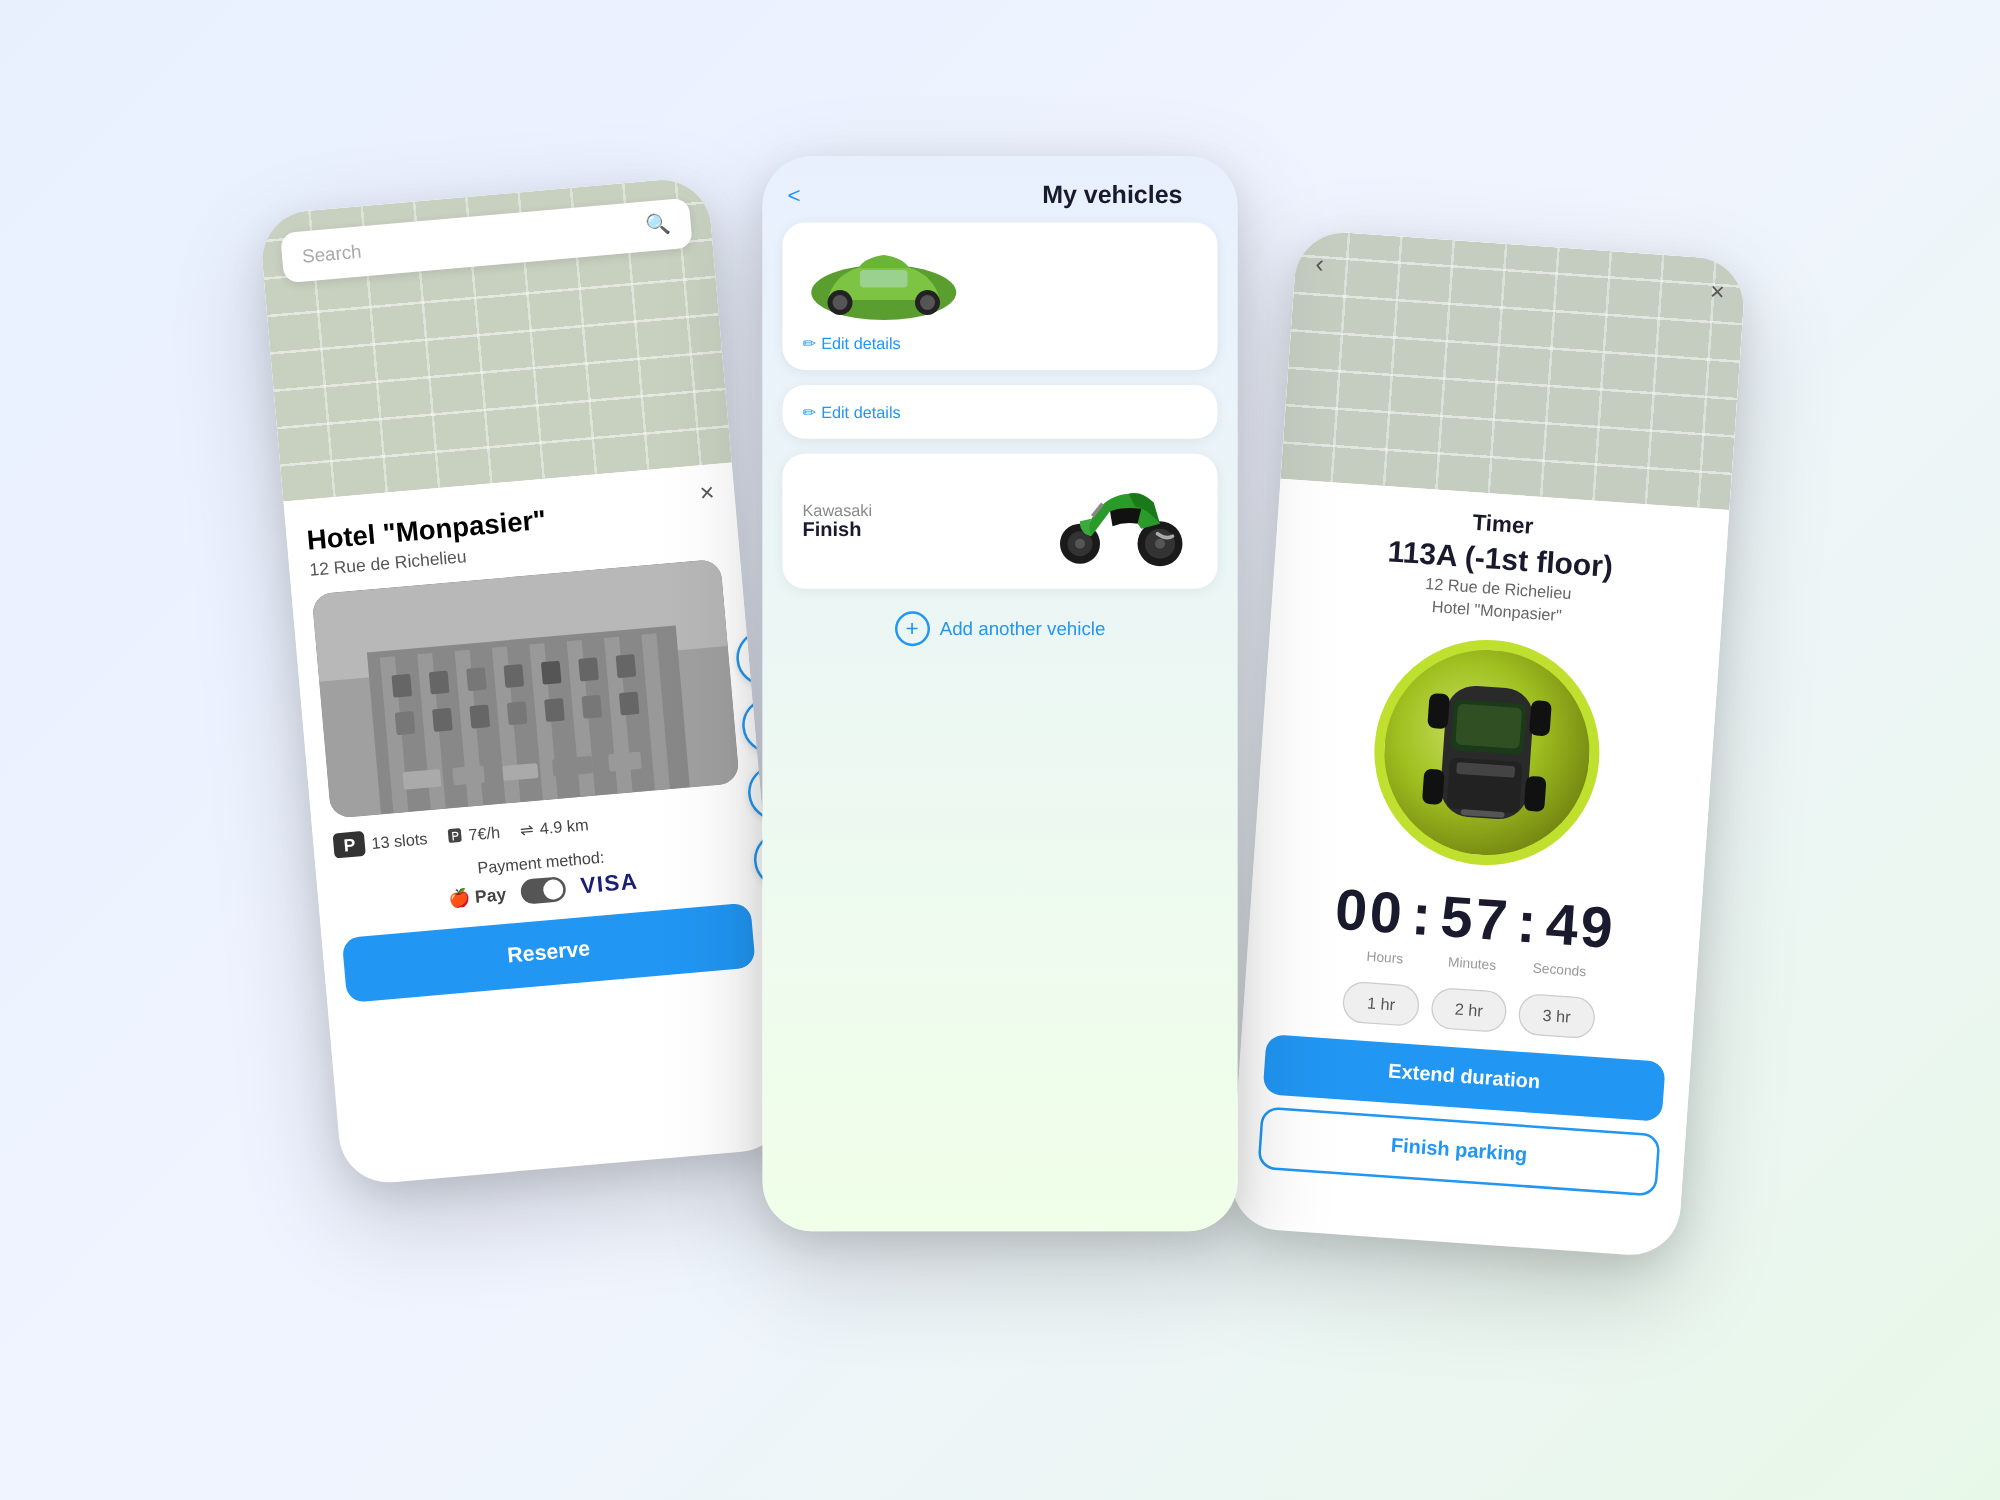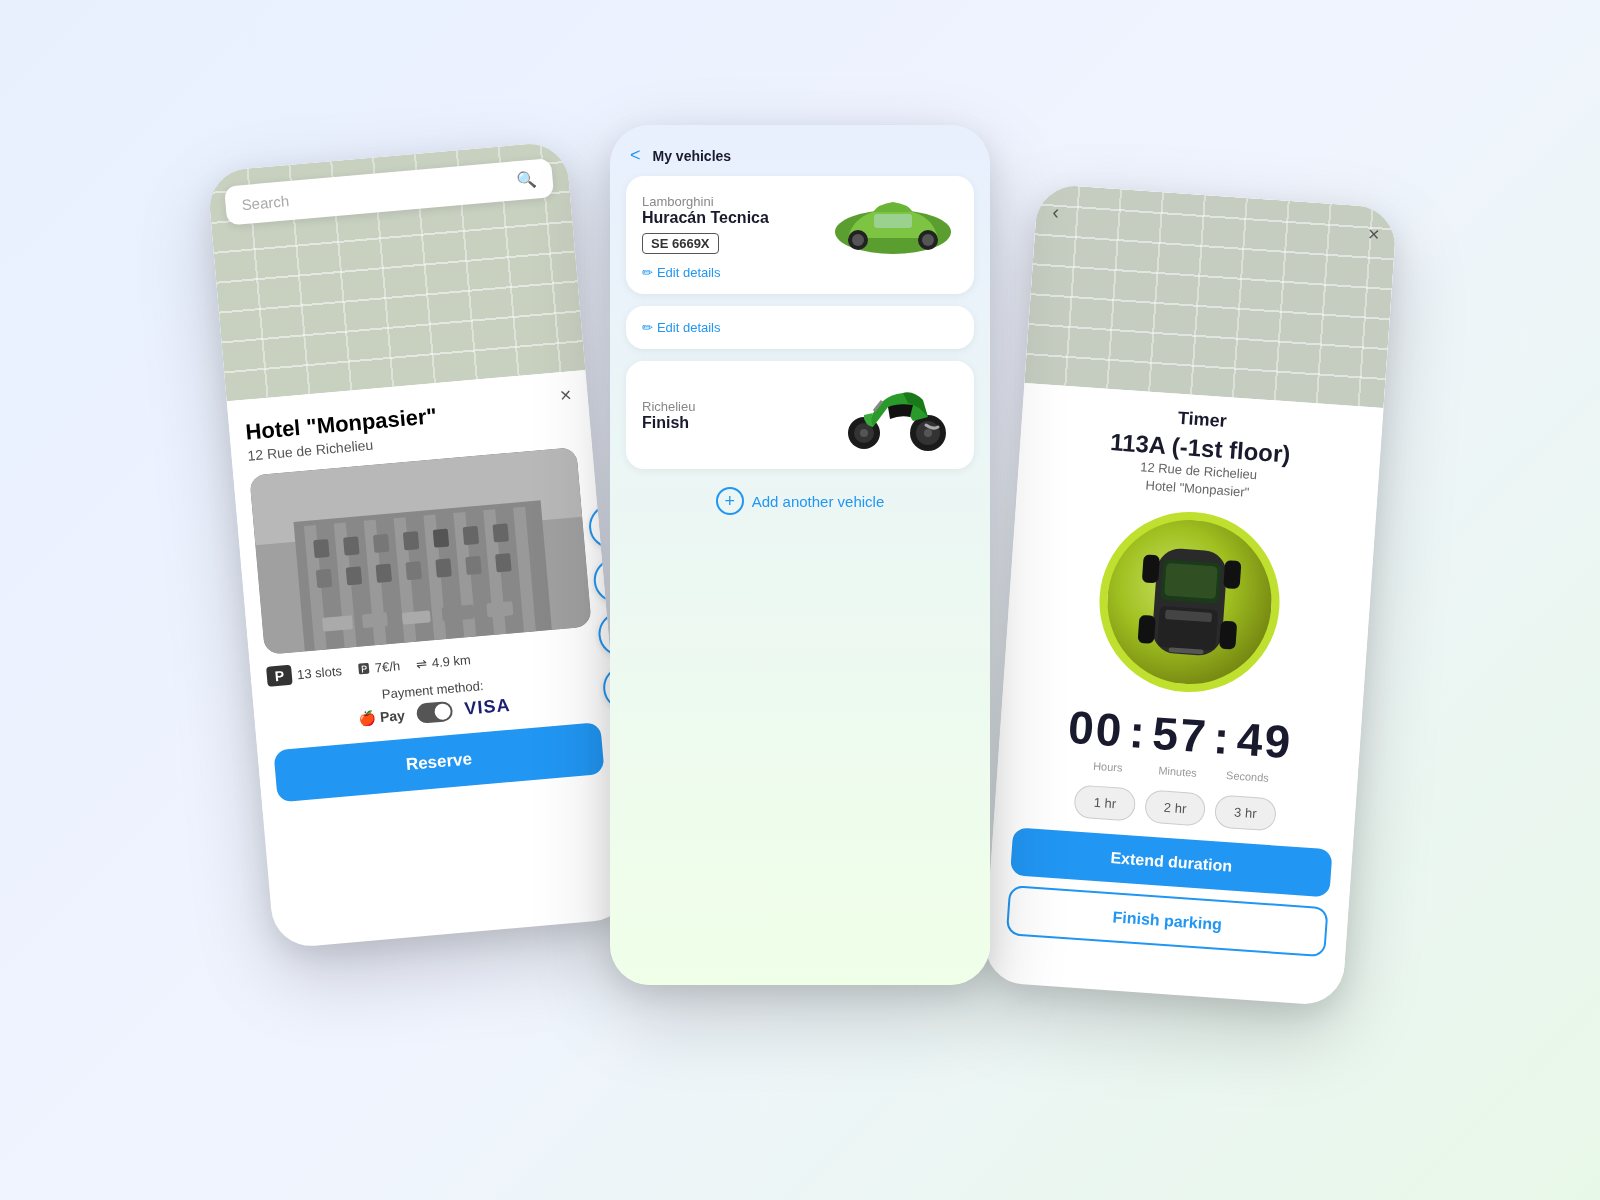--- a/index.html
+++ b/index.html
@@ -272,25 +272,25 @@
     }
 
     .back-btn {
       font-size: 18px;
       color: #2196F3;
       cursor: pointer;
       margin-right: 12px;
     }
 
     .screen-title {
-      font-size: 14px;
+      font-size: 20px;
       font-weight: 600;
       color: #1a1a2e;
       flex: 1;
-      text-align: left;
+      text-align: right;
       margin-right: 24px;
     }
 
     .vehicles-list {
       padding: 0 16px;
       display: flex;
       flex-direction: column;
       gap: 12px;
     }
 
@@ -653,25 +653,20 @@
   <div class="phone phone-middle">
     <div class="header">
       <span class="back-btn">&lt;</span>
       <span class="screen-title">My vehicles</span>
     </div>
 
     <div class="vehicles-list">
 
       <div class="vehicle-card">
         <div class="vehicle-row">
-          <div class="vehicle-info">
-            <div class="vehicle-make">Lamborghini</div>
-            <div class="vehicle-model">Huracán Tecnica</div>
-            <div class="plate-badge">SE 6669X</div>
-          </div>
           <div class="car-image-box">
             <svg viewBox="0 0 130 70" width="130" height="70" xmlns="http://www.w3.org/2000/svg">
               <ellipse cx="65" cy="42" rx="58" ry="22" fill="#5a9e30"></ellipse>
               <path d="M20 48 Q25 28 45 22 L85 22 Q105 28 110 48 Z" fill="#7dc443"></path>
               <path d="M45 22 Q50 14 65 12 Q80 14 85 22 Z" fill="#6ab536"></path>
               <ellipse cx="30" cy="50" rx="10" ry="10" fill="#222"></ellipse>
               <ellipse cx="30" cy="50" rx="6" ry="6" fill="#555"></ellipse>
               <ellipse cx="100" cy="50" rx="10" ry="10" fill="#222"></ellipse>
               <ellipse cx="100" cy="50" rx="6" ry="6" fill="#555"></ellipse>
               <rect x="46" y="24" width="38" height="14" rx="3" fill="rgba(200,230,255,0.4)"></rect>
@@ -687,21 +682,21 @@
       <div class="vehicle-card">
         <div class="edit-link">
           <span>✏</span>
           <span>Edit details</span>
         </div>
       </div>
 
       <div class="vehicle-card">
         <div class="vehicle-row">
           <div class="vehicle-info">
-            <div class="vehicle-make">Richelieu</div>
+            <div class="vehicle-make">Kawasaki</div>
             <div class="vehicle-model">Finish</div>
           </div>
           <div class="car-image-box" style="width:120px; height:80px;">
             <svg viewBox="0 0 120 80" width="120" height="80" xmlns="http://www.w3.org/2000/svg">
 
               <circle cx="90" cy="58" r="18" fill="#1a1a1a"></circle>
               <circle cx="90" cy="58" r="12" fill="#333"></circle>
               <circle cx="90" cy="58" r="4" fill="#555"></circle>
 
               <circle cx="26" cy="58" r="16" fill="#1a1a1a"></circle>

